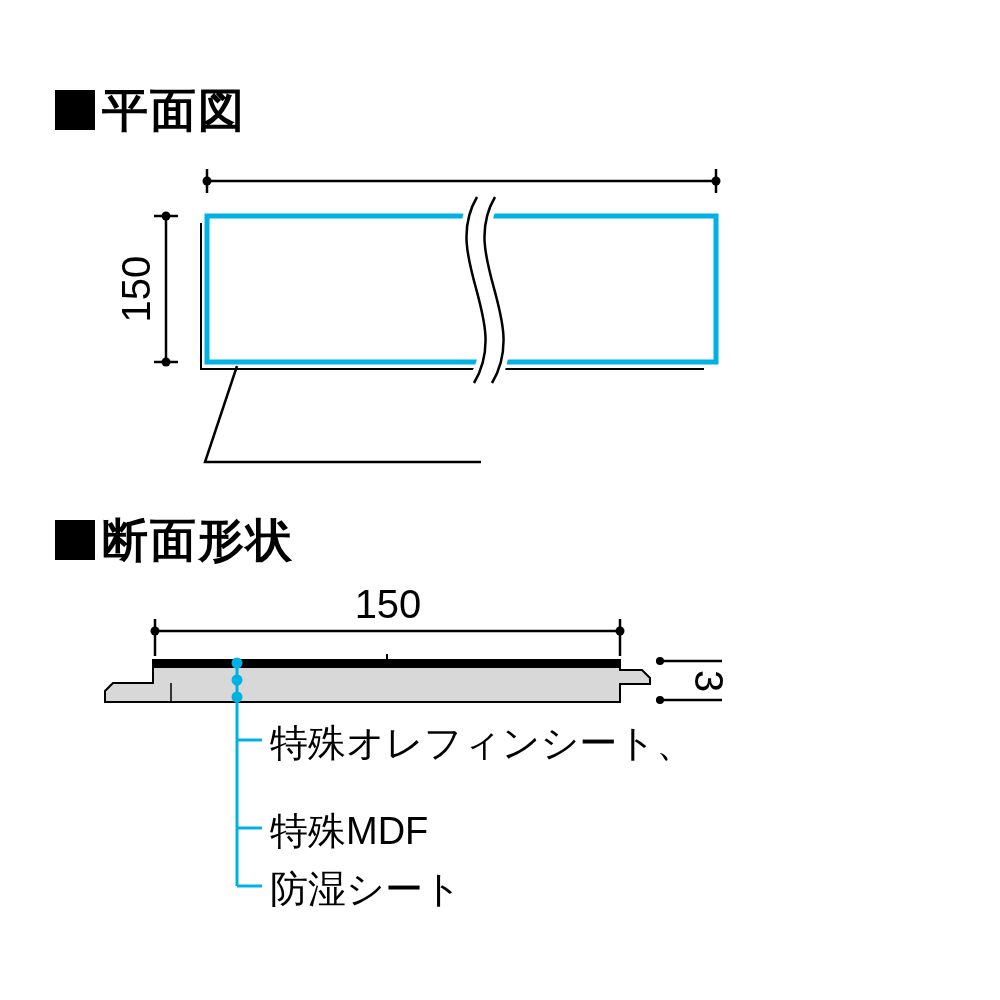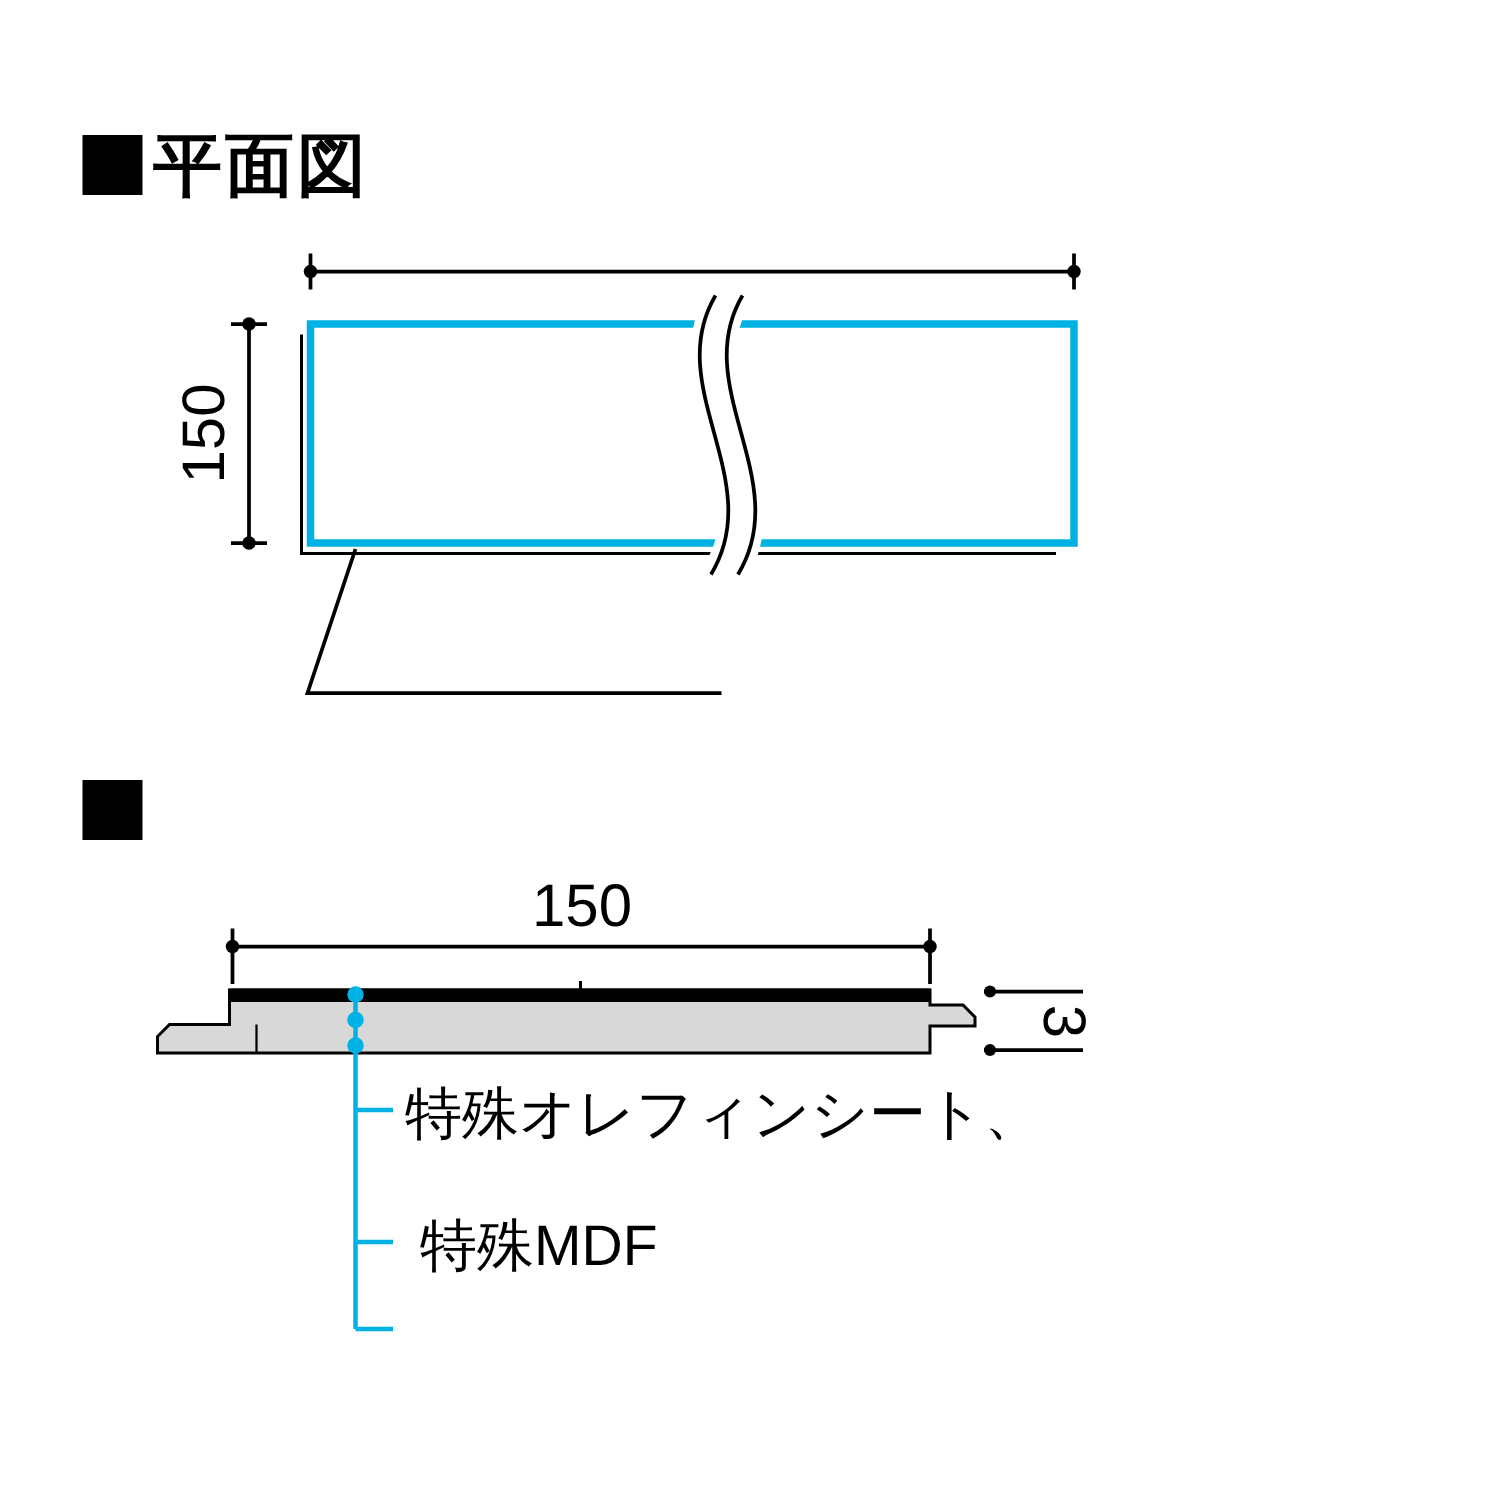--- a/index.html
+++ b/index.html
@@ -97,20 +97,22 @@
     </g>
   </svg>
 
   <div class="abs bullet" style="left:55px; top:90px;"></div>
   <div class="abs title" style="left:102px; top:87px;">平面図</div>
 
   <div class="abs dim rot-ccw" style="left:76px; top:269px; width:120px; height:40px;">150</div>
 
 
   <div class="abs bullet" style="left:55px; top:520px;"></div>
+  <div class="abs title" style="left:102px; top:517px;">断面形状</div>
 
   <div class="abs dim" style="left:323px; top:584px; width:130px;">150</div>
   <div class="abs dim rot-cw" style="left:689px; top:661px; width:40px; height:40px;">3</div>
 
   <div class="abs label" style="left:270px; top:721px;">特殊オレフィンシート、</div>
-  <div class="abs label" style="left:280px; top:809px;">特殊MDF</div>
+  <div class="abs label" style="left:270px; top:809px;">特殊MDF</div>
+  <div class="abs label" style="left:270px; top:867px;">防湿シート</div>
 
 </div>
 
 </body></html>

